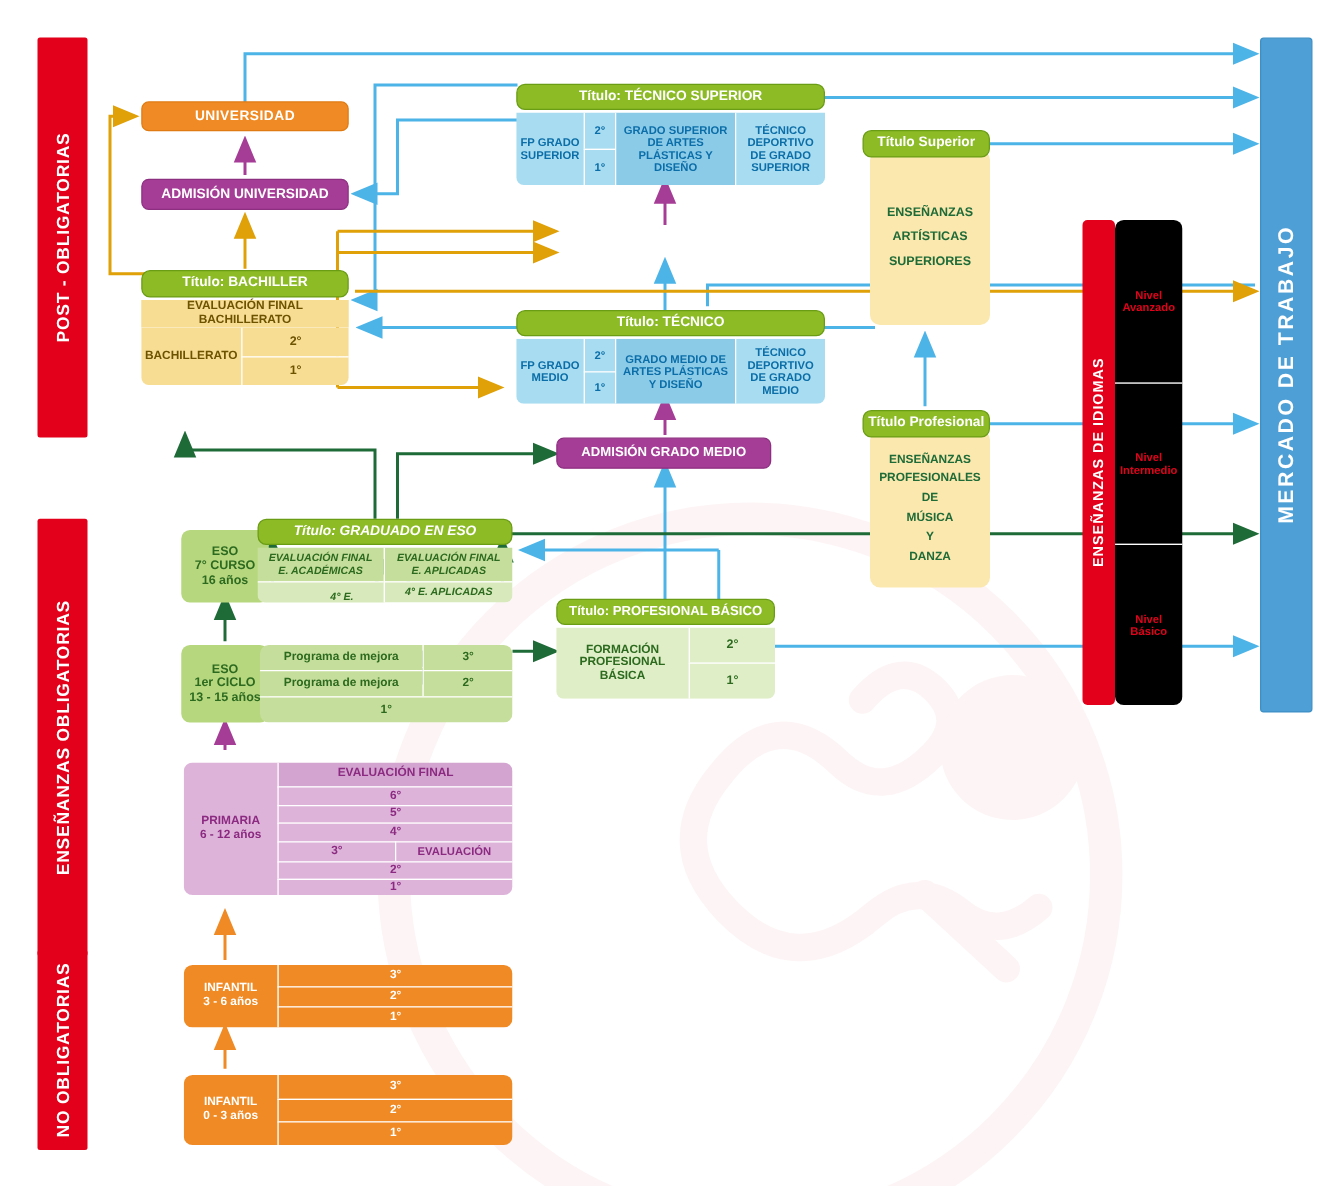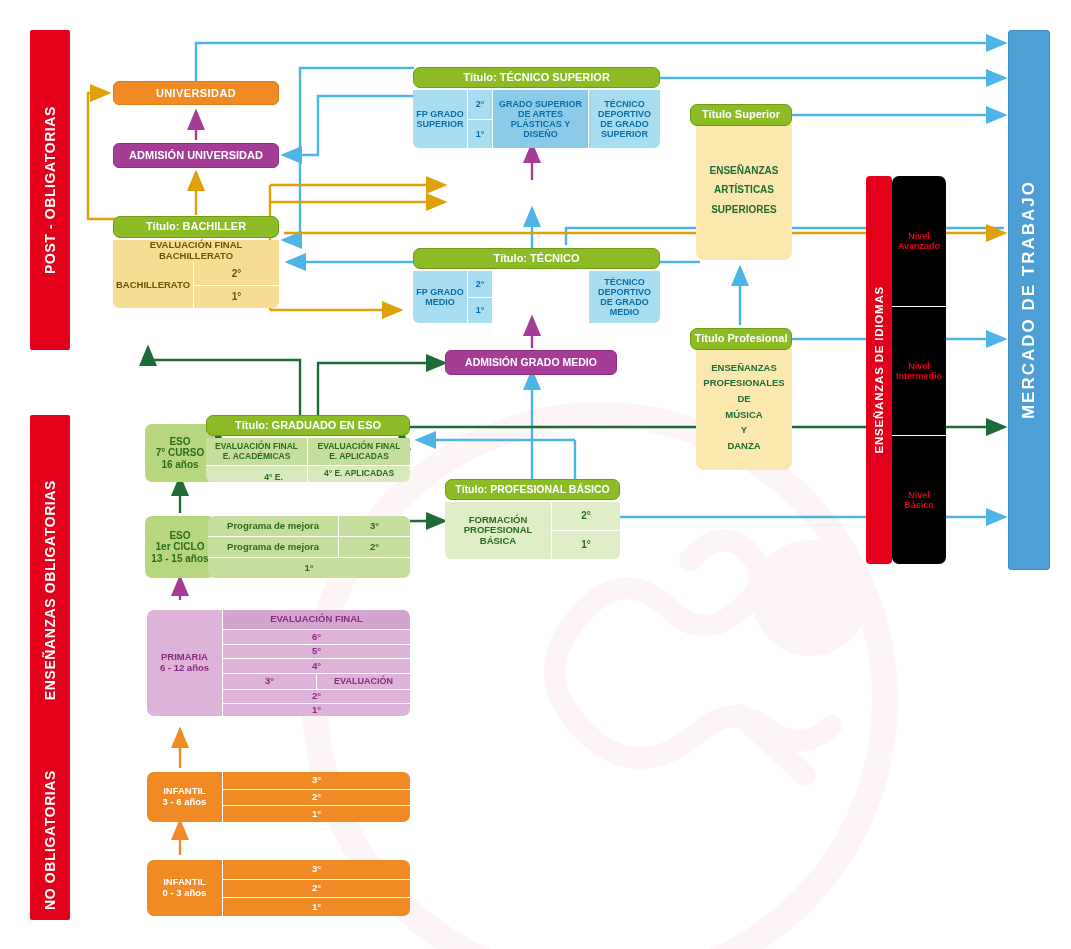--- a/index.html
+++ b/index.html
@@ -233,39 +233,42 @@
     <div class="abs" style="left:0;top:23px;width:247px;height:52px;border-radius:0 0 6px 6px;overflow:hidden;">
       <div class="abs lightblue cell bold" style="left:0;top:0;width:54px;height:52px;font-size:9px;">
         <span>FP GRADO MEDIO</span>
       </div>
       <div class="abs lightblue cell bold colsplit" style="left:54px;top:0;width:25px;height:26px;font-size:9px;">
         <span>2°</span>
       </div>
       <div class="abs lightblue cell bold colsplit rowsplit" style="left:54px;top:26px;width:25px;height:26px;font-size:9px;">
         <span>1°</span>
       </div>
+      <div class="abs midblue cell bold colsplit" style="left:79px;top:0;width:96px;height:52px;font-size:9px;padding:0 3px;">
+        <span>GRADO MEDIO DE ARTES PLÁSTICAS Y DISEÑO</span>
+      </div>
       <div class="abs lightblue cell bold colsplit" style="left:175px;top:0;width:72px;height:52px;font-size:9px;padding:0 3px;">
         <span>TÉCNICO DEPORTIVO DE GRADO MEDIO</span>
       </div>
     </div>
   </div>
 
   <div class="abs purple cell" style="left:445px;top:350px;width:172px;height:25px;font-size:10.5px;">
     <span>ADMISIÓN GRADO MEDIO</span>
   </div>
 
   <div class="abs grn1 grp" style="left:145px;top:424px;width:70px;height:58px;">
     <div class="cell bold" style="height:100%;flex-direction:column;font-size:10px;">
       <span>ESO</span>
       <span>7° CURSO</span>
       <span>16 años</span>
     </div>
   </div>
 
-  <div class="abs" style="left:206px;top:415px;width:204px;height:67px;">
+  <div class="abs" style="left:206px;top:415px;width:204px;height:67px;font-style:italic;">
     <div class="titlebar abs" style="left:0;top:0;width:204px;height:21px;font-size:11px;">
       <span>Título: GRADUADO EN ESO</span>
     </div>
     <div class="abs" style="left:0;top:23px;width:204px;height:44px;border-radius:0 0 6px 6px;overflow:hidden;">
       <div class="abs grn2 cell bold" style="left:0;top:0;width:101px;height:27px;font-size:8.5px;flex-direction:column;">
         <span>EVALUACIÓN FINAL</span>
         <span>E. ACADÉMICAS</span>
       </div>
       <div class="abs grn2 cell bold colsplit" style="left:101px;top:0;width:103px;height:27px;font-size:8.5px;flex-direction:column;">
         <span>EVALUACIÓN FINAL</span>

